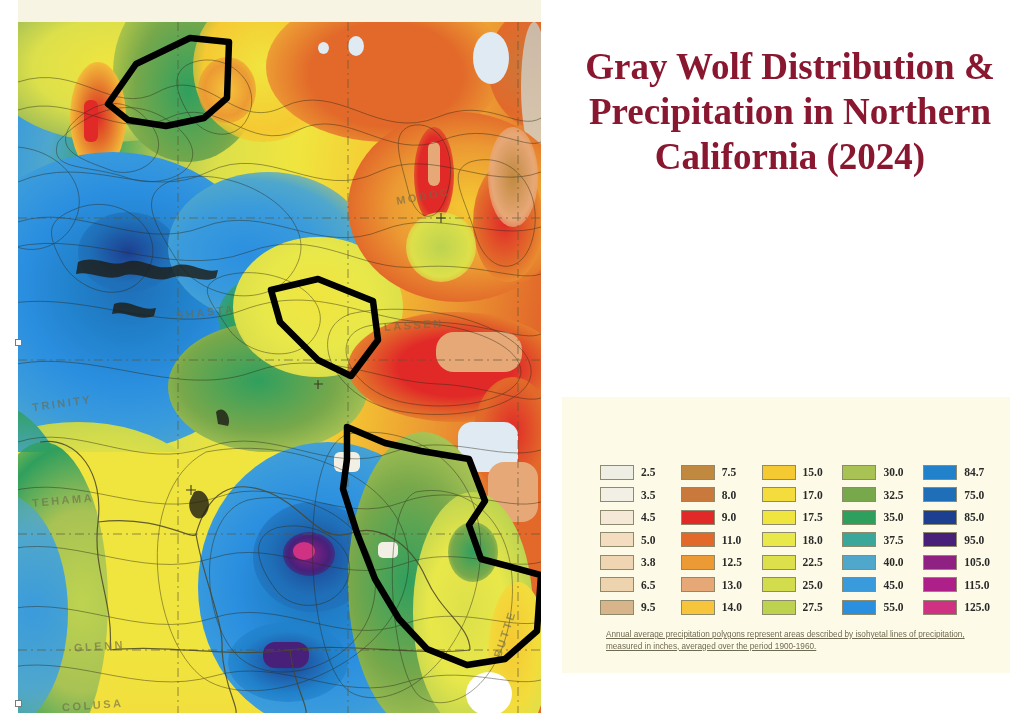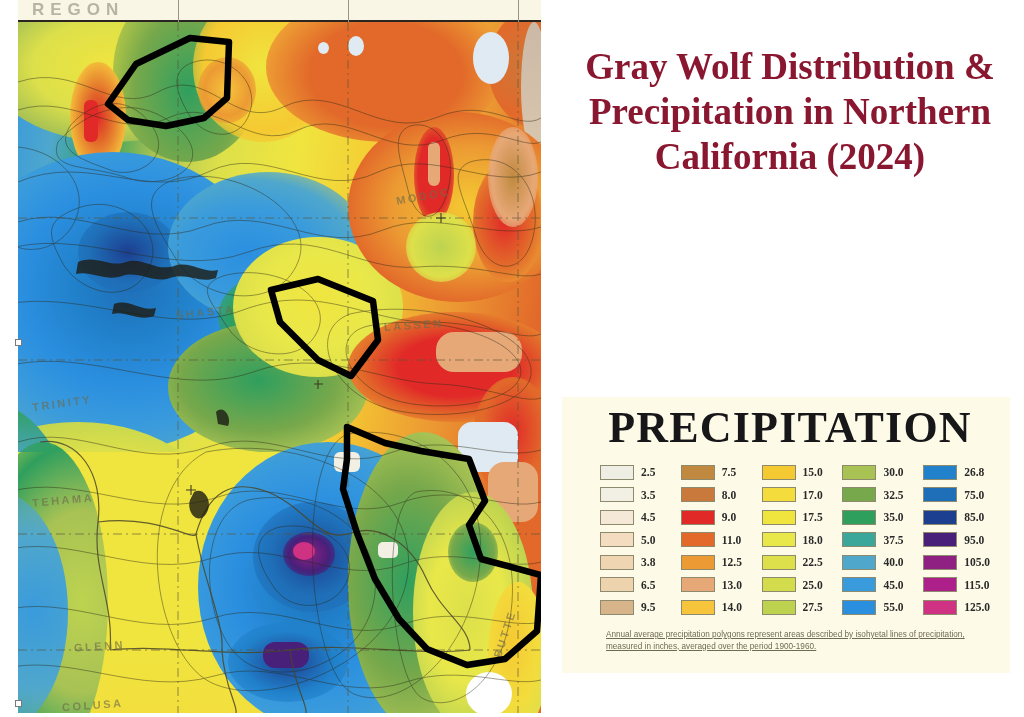--- a/index.html
+++ b/index.html
@@ -141,26 +141,20 @@
 </style>
 </head>
 <body>
 
 <div id="slide">
 
   <div id="map-object">
 
     <div id="map-frame">
 
-      <div id="oregon-strip">
-        <div class="seam" style="left:160px"></div>
-        <div class="seam" style="left:330px"></div>
-        <div class="seam" style="left:500px"></div>
-        <div id="oregon-label">REGON</div>
-      </div>
 
       <div id="map-canvas">
 
         <div class="blob" style="left:-40px;top:-20px;width:620px;height:740px;border-radius:0;
           background:linear-gradient(100deg,
             #2b8fe0 0%, #3a9bdc 7%, #4fa7cc 13%, #2f9f5e 20%,
             #a8c254 27%, #dde04a 36%, #f0e53f 46%, #f5c932 58%,
             #ec9a33 70%, #e2692a 82%, #e2692a 92%, #c9793c 100%);"></div>
 
         <div class="blob soft" style="left:-30px;top:-30px;width:250px;height:150px;
@@ -363,21 +357,20 @@
     <div class="handle" style="left:15px;top:339px"></div>
     <div class="handle" style="left:15px;top:700px"></div>
   </div>
 
   <div id="right-panel">
 
     <div id="title">Gray Wolf Distribution &amp; Precipitation in Northern California (2024)</div>
 
 
     <div id="legend">
-      <div id="legend-title">PRECIPITATION</div>
 
       <div id="legend-grid">
           <div class="legend-col">
             <div class="legend-row">
               <div class="swatch" style="background: rgb(238, 238, 228);"></div>
               <div class="swatch-label">2.5</div>
             </div>
             <div class="legend-row">
               <div class="swatch" style="background: rgb(242, 240, 228);"></div>
               <div class="swatch-label">3.5</div>
@@ -489,21 +482,21 @@
               <div class="swatch-label">45.0</div>
             </div>
             <div class="legend-row">
               <div class="swatch" style="background: rgb(43, 143, 224);"></div>
               <div class="swatch-label">55.0</div>
             </div>
           </div>
           <div class="legend-col">
             <div class="legend-row">
               <div class="swatch" style="background: rgb(33, 129, 203);"></div>
-              <div class="swatch-label">26.8</div>
+              <div class="swatch-label">84.7</div>
             </div>
             <div class="legend-row">
               <div class="swatch" style="background: rgb(31, 111, 184);"></div>
               <div class="swatch-label">75.0</div>
             </div>
             <div class="legend-row">
               <div class="swatch" style="background: rgb(28, 63, 143);"></div>
               <div class="swatch-label">85.0</div>
             </div>
             <div class="legend-row">

